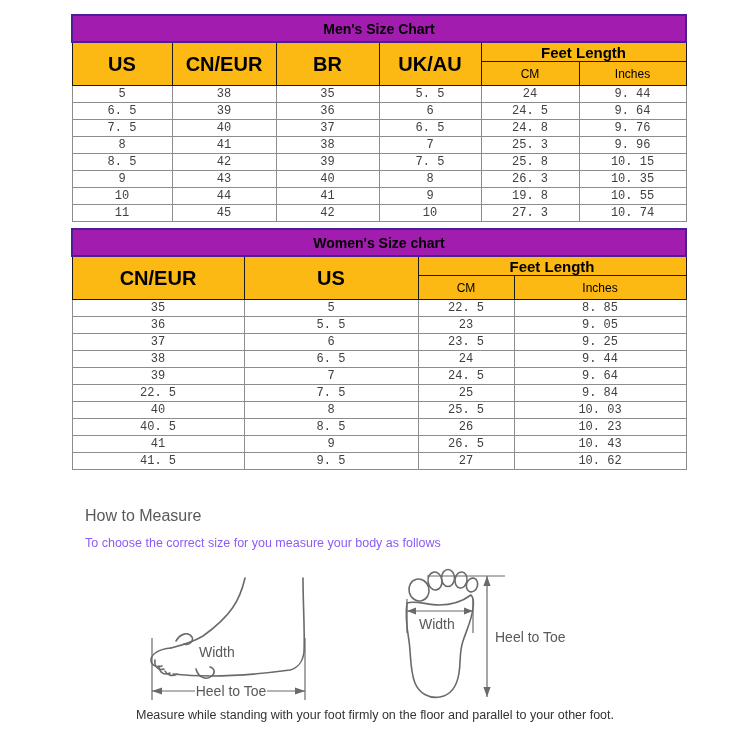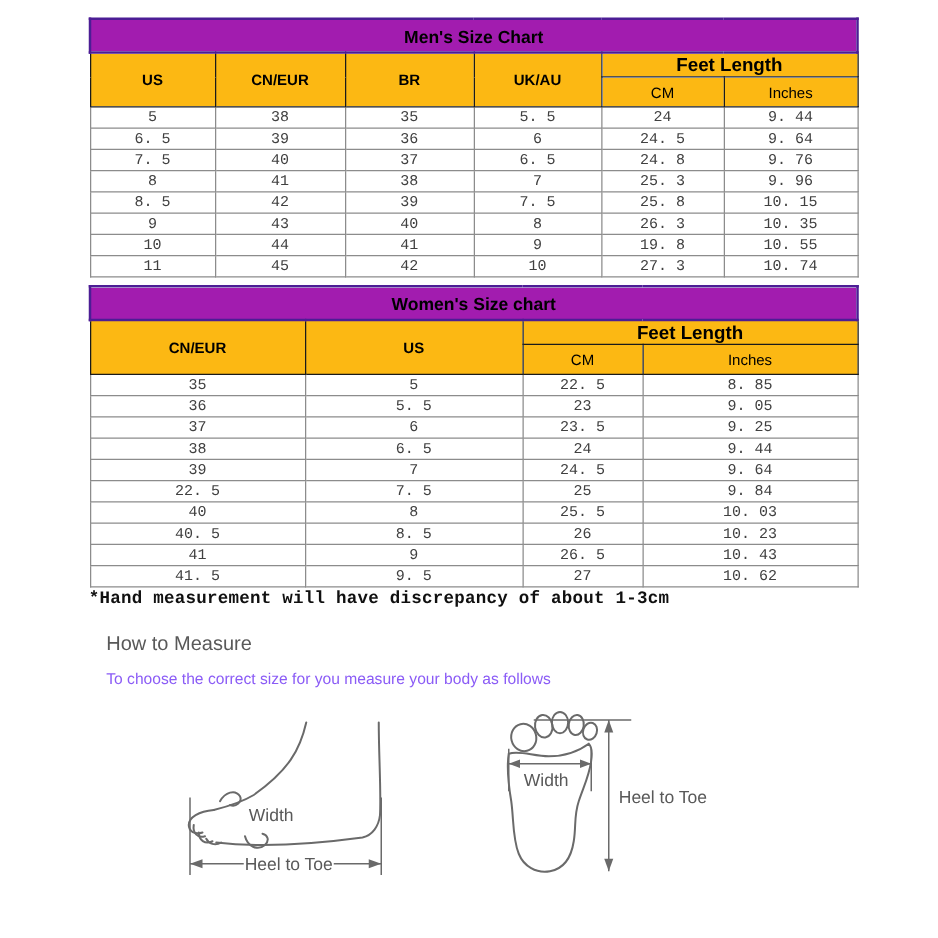--- a/index.html
+++ b/index.html
@@ -8,21 +8,21 @@
 
   .tables-wrap { position:absolute; left:71px; top:14px; width:616px; }
 
   table.size-table { border-collapse:collapse; table-layout:fixed; width:616px; background:#fff; }
   table.size-table.women { margin-top:6px; }
   table.size-table th, table.size-table td { text-align:center; vertical-align:middle; padding:0; overflow:hidden; white-space:nowrap; }
 
   .title-cell { height:25px; font-size:14px; font-weight:bold; color:#000;
                 background:#a21caf; border:2px solid #4c1d95; font-family:"Liberation Sans",sans-serif; }
   .hcell { border:1px solid #1a1a1a; color:#000; }
-  .hcell.main { font-size:12px; font-weight:bold; }
+  .hcell.main { font-size:20px; font-weight:bold; }
   .hcell.feet { height:18px; font-size:15px; font-weight:bold;text-align:center; }
   .hcell.sub  { height:23px; font-size:12px; font-weight:normal; }
 
   table.size-table tbody td { height:16px; font-family:"Liberation Mono",monospace;
                               font-size:12px; color:#404040; border:1px solid #8c8c8c;
                               background:#fff; }
   table.size-table { border:1px solid #1a1a1a; }
 
   .notes { position:absolute; left:71px; top:470px; font-family:"Liberation Mono",monospace;
            font-weight:bold; font-size:14px; letter-spacing:0.2px; color:#101010; line-height:19px; }
@@ -218,21 +218,20 @@
             <td>41. 5</td>
             <td>9. 5</td>
             <td>27</td>
             <td>10. 62</td>
           </tr>
         </tbody>
     </table>
   </div>
 
   <div class="notes">
-    <div>*Hand measurement will have discrepancy of about 1-3cm</div>
   </div>
 
   <div class="htm-heading">How to Measure</div>
   <div class="htm-subtext">To choose the correct size for you measure your body as follows</div>
 
   <div class="diagram side">
     <svg width="250" height="150" viewBox="0 0 250 150">
       <g fill="none" stroke="#6a6a6a" stroke-width="1.6" stroke-linecap="round">
         <path d="M 102,22 C 97,44 88,60 60,80 C 50,86 40,89 28,92"></path>
         <path d="M 28,92 C 16,93 8,98 8,104 C 8,109 13,112 19,110"></path>
@@ -281,14 +280,15 @@
         <polygon points="14,58 23,54.6 23,61.4"></polygon>
         <polygon points="80,58 71,54.6 71,61.4"></polygon>
         <polygon points="94,23 90.4,33 97.6,33"></polygon>
         <polygon points="94,144 90.4,134 97.6,134"></polygon>
       </g>
       <text x="26" y="76">Width</text>
       <text x="102" y="89">Heel to Toe</text>
     </svg>
   </div>
 
+  <div class="caption">Measure while standing with your foot firmly on the floor and parallel to your other foot.</div>
 
 </div>
 
 </body></html>

